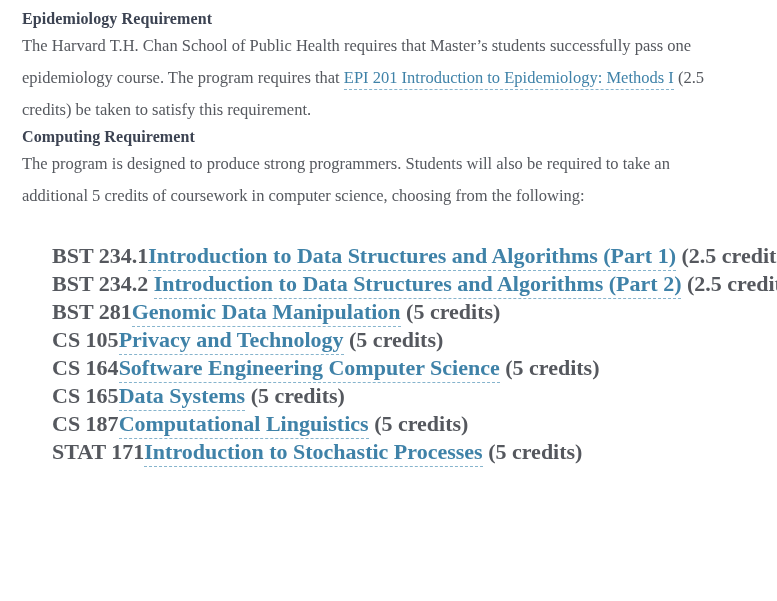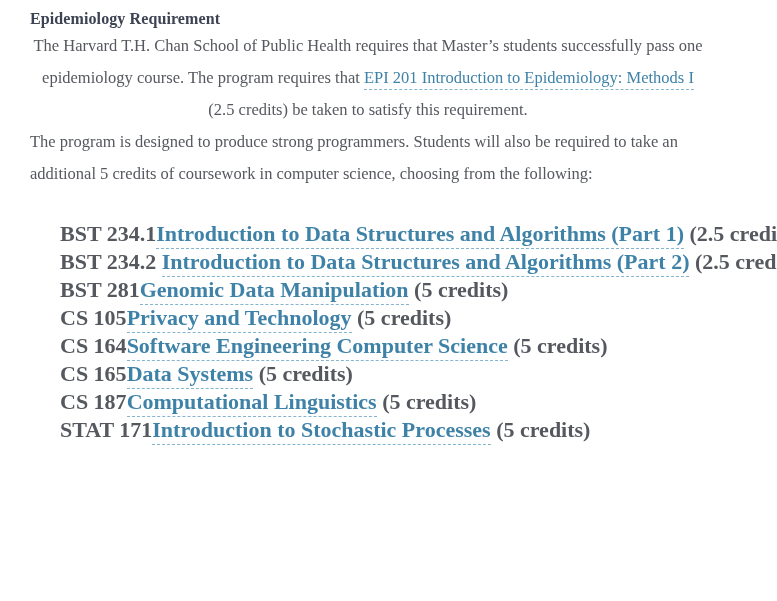--- a/index.html
+++ b/index.html
@@ -9,42 +9,42 @@
   }
   body {
     width: 777px;
     height: 601px;
     overflow: hidden;
     font-family: "Liberation Serif", "DejaVu Serif", serif;
     color: #55585e;
     -webkit-font-smoothing: antialiased;
   }
   .page {
-    padding: 8px 12px 0 30px;
+    padding: 8px 12px 0 22px;
     box-sizing: border-box;
     width: 718px;
   }
   h3.section-heading {
     font-size: 16px;
     font-weight: bold;
     color: #3c4352;
     margin: 0 0 0 0;
     line-height: 22px;
     letter-spacing: 0.1px;
   }
   .heading-block-1 { margin-top: 2px; }
   .heading-block-2 { margin-top: 29px; }
   p.body-para {
     font-size: 16.5px;
     line-height: 32px;
     color: #55585e;
     margin: 0;
     max-width: 752px;
   }
-  .para-1 { margin-top: 26px; text-align: center; }
+  .para-1 { margin-top: 26px; }
   .para-2 { margin-top: 26px; }
   a.doc-link {
     color: #3f82a8;
     text-decoration: none;
     border-bottom: 1px dashed #86b4cd;
     padding-bottom: 2px;
     cursor: pointer;
   }
   .course-list {
     margin: 0;
@@ -73,20 +73,21 @@
 <body>
 
 <div class="page">
 
   <h3 class="section-heading heading-block-1">Epidemiology Requirement</h3>
 
   <p class="body-para para-1">
     <span>The Harvard T.H. Chan School of Public Health requires that Master’s students successfully pass one epidemiology course. The program requires that </span><a class="doc-link" href="#">EPI 201 Introduction to Epidemiology: Methods I</a><span> (2.5 credits) be taken to satisfy this requirement.</span>
   </p>
 
+  <h3 class="section-heading heading-block-2">Computing Requirement</h3>
 
   <p class="body-para para-2">
     <span>The program is designed to produce strong programmers. Students will also be required to take an additional 5 credits of coursework in computer science, choosing from the following:</span>
   </p>
 
   <ul class="course-list">
 
     <li>
       <span class="course-code">BST 234.1</span><a class="doc-link" href="#">Introduction to Data Structures and Algorithms (Part 1)</a> <span class="course-credits">(2.5 credits)</span>
     </li>

